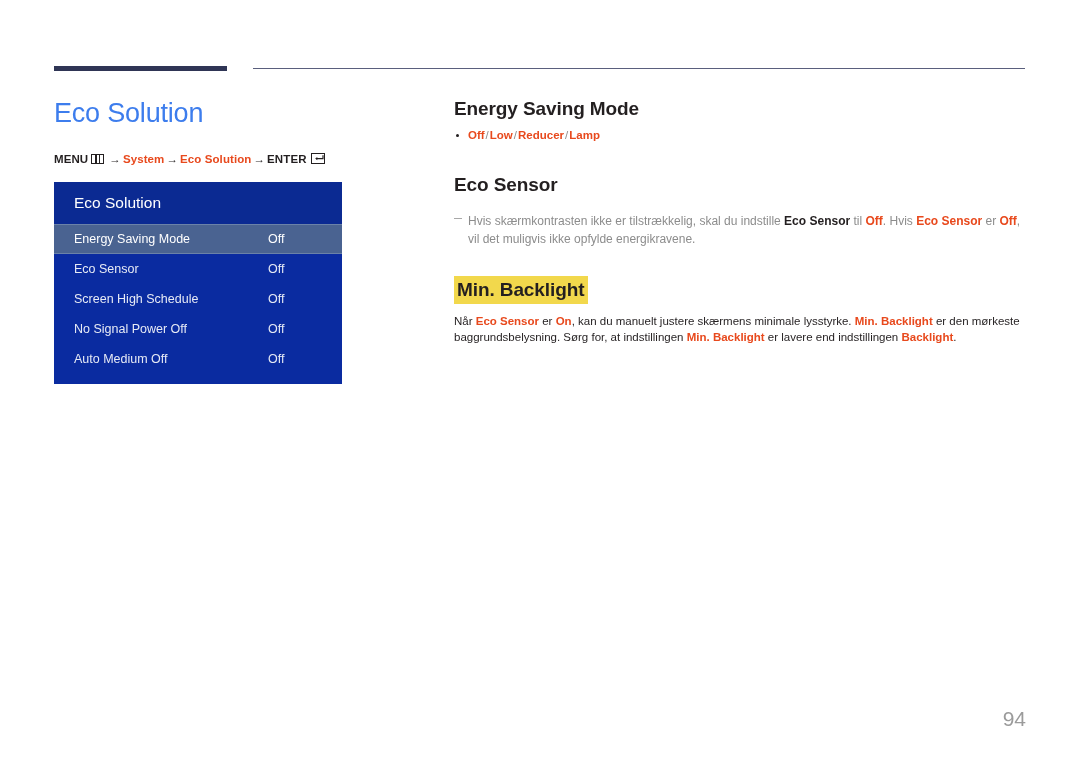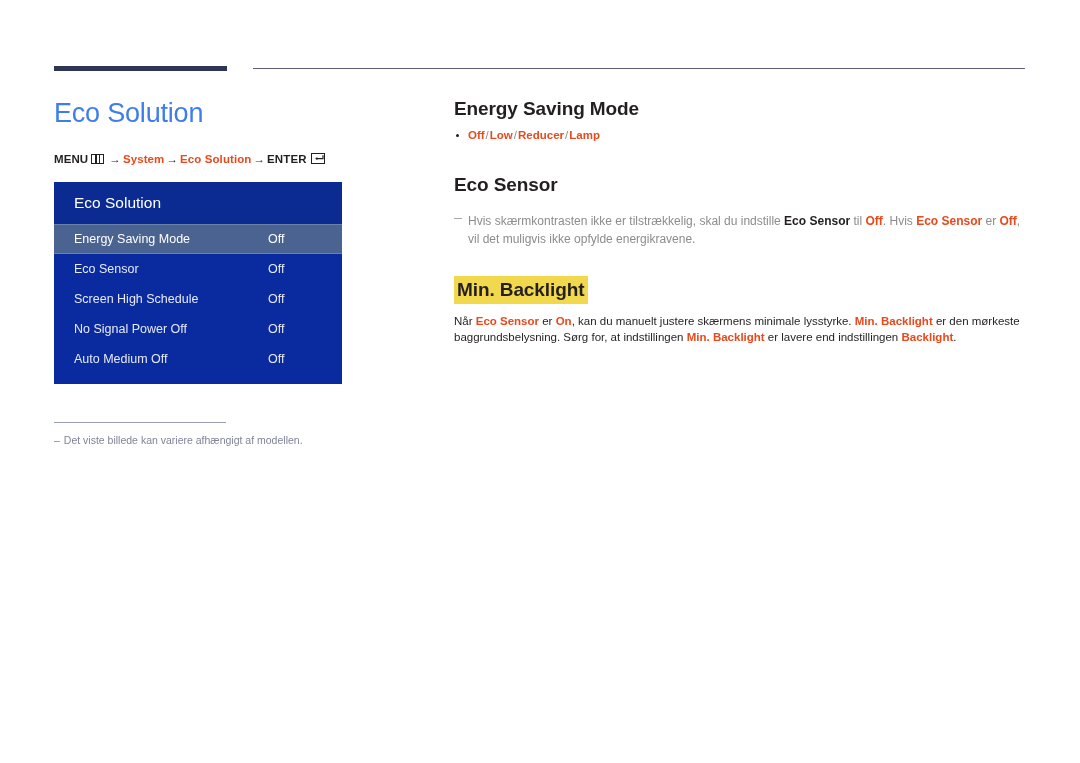--- a/index.html
+++ b/index.html
@@ -308,40 +308,35 @@
         <span class="osd-value">Off</span>
       </div>
 
       <div class="osd-row">
         <span class="osd-label">Auto Medium Off</span>
         <span class="osd-value">Off</span>
       </div>
     </div>
   </div>
 
-  <div class="footnote-wrap">
-    <div class="footnote-rule"></div>
-    <div class="footnote">
-      <span class="dash">–</span><span>Det viste billede kan variere afhængigt af modellen.</span>
-    </div>
-  </div>
 
   <div class="right-col">
 
     
     <h2 class="sec-head">Energy Saving Mode</h2>
     <ul class="opts">
       <li>
         <span class="opt">Off</span><span class="sep">/</span><span class="opt">Low</span><span class="sep">/</span><span class="opt">Reducer</span><span class="sep">/</span><span class="opt">Lamp</span>
       </li>
     </ul>
 
     
     <h2 class="sec-head spaced">Eco Sensor</h2>
     <p class="note"><span>Hvis skærmkontrasten ikke er tilstrækkelig, skal du indstille </span><span class="kw-dark">Eco Sensor</span><span> til </span><span class="kw">Off</span><span>. Hvis </span><span class="kw">Eco Sensor</span><span> er </span><span class="kw">Off</span><span>, vil det muligvis ikke opfylde energikravene.</span></p>
 
     
     <h2 class="sec-head highlight">Min. Backlight</h2>
     <p class="body-text"><span>Når </span><span class="kw">Eco Sensor</span><span> er </span><span class="kw">On</span><span>, kan du manuelt justere skærmens minimale lysstyrke. </span><span class="kw">Min. Backlight</span><span> er den mørkeste baggrundsbelysning. Sørg for, at indstillingen </span><span class="kw">Min. Backlight</span><span> er lavere end indstillingen </span><span class="kw">Backlight</span><span>.</span></p>
   </div>
 
+  <div class="page-num">94</div>
 
 </div>
 
 </body></html>

